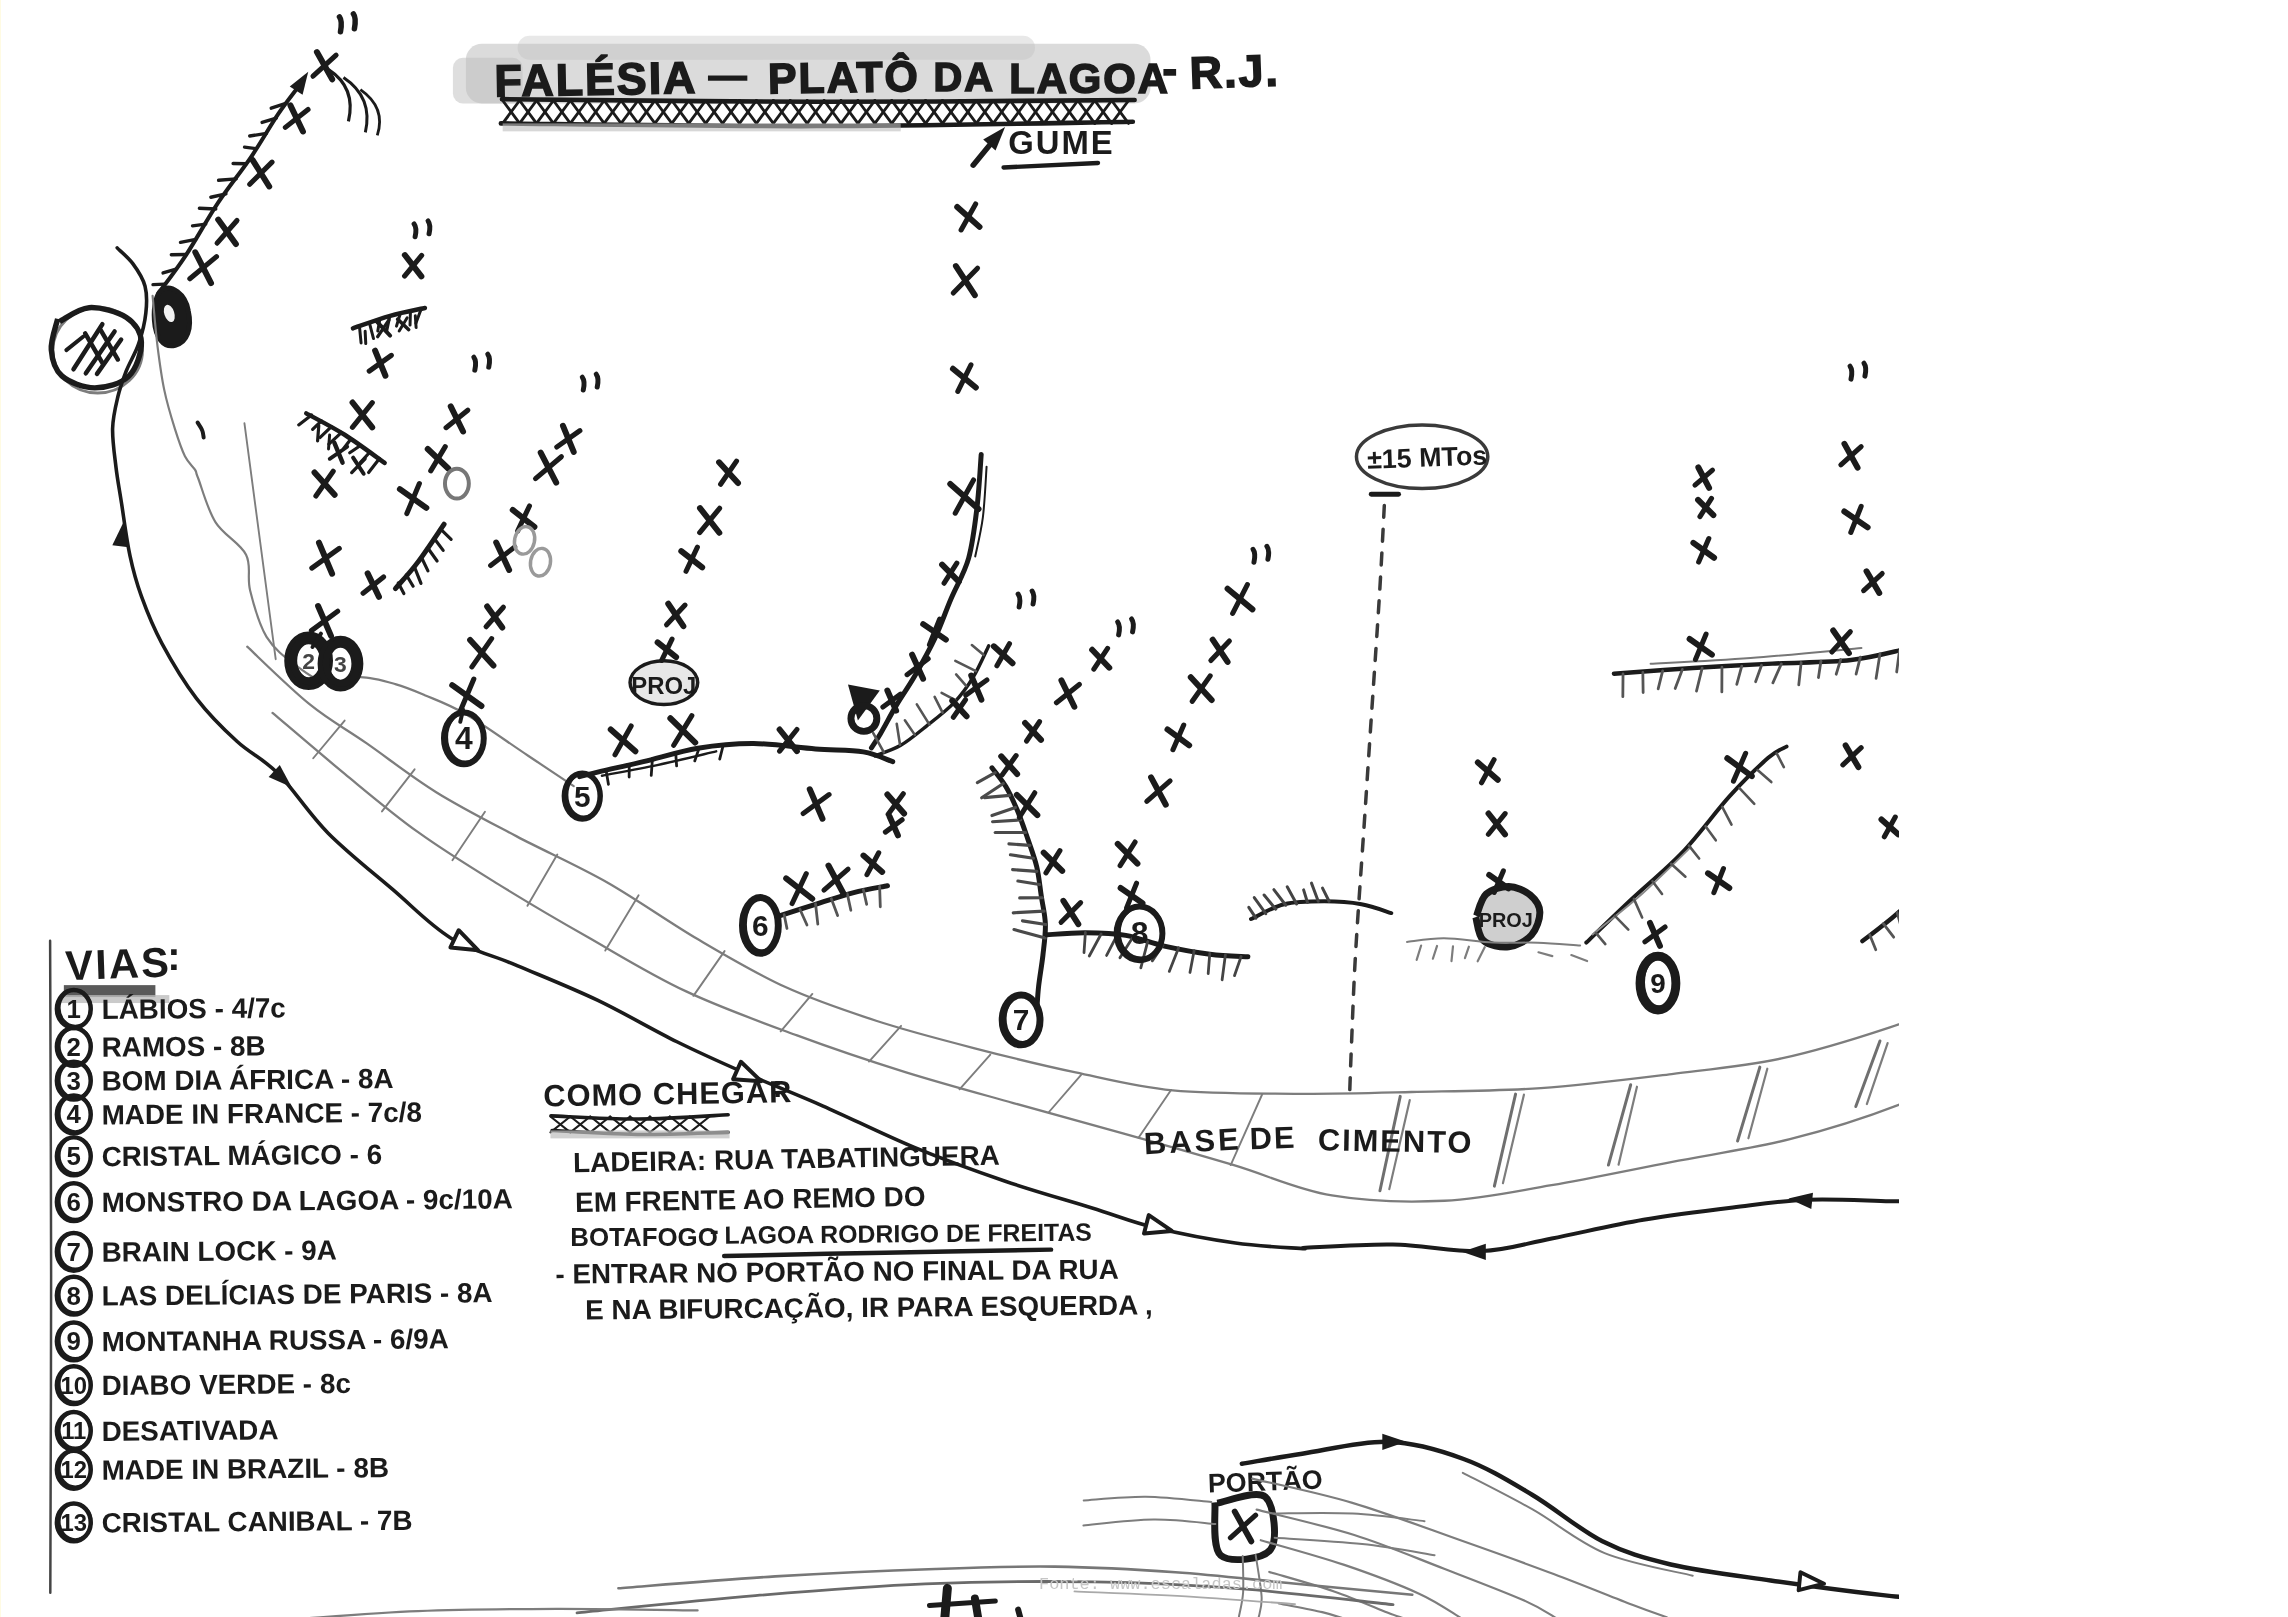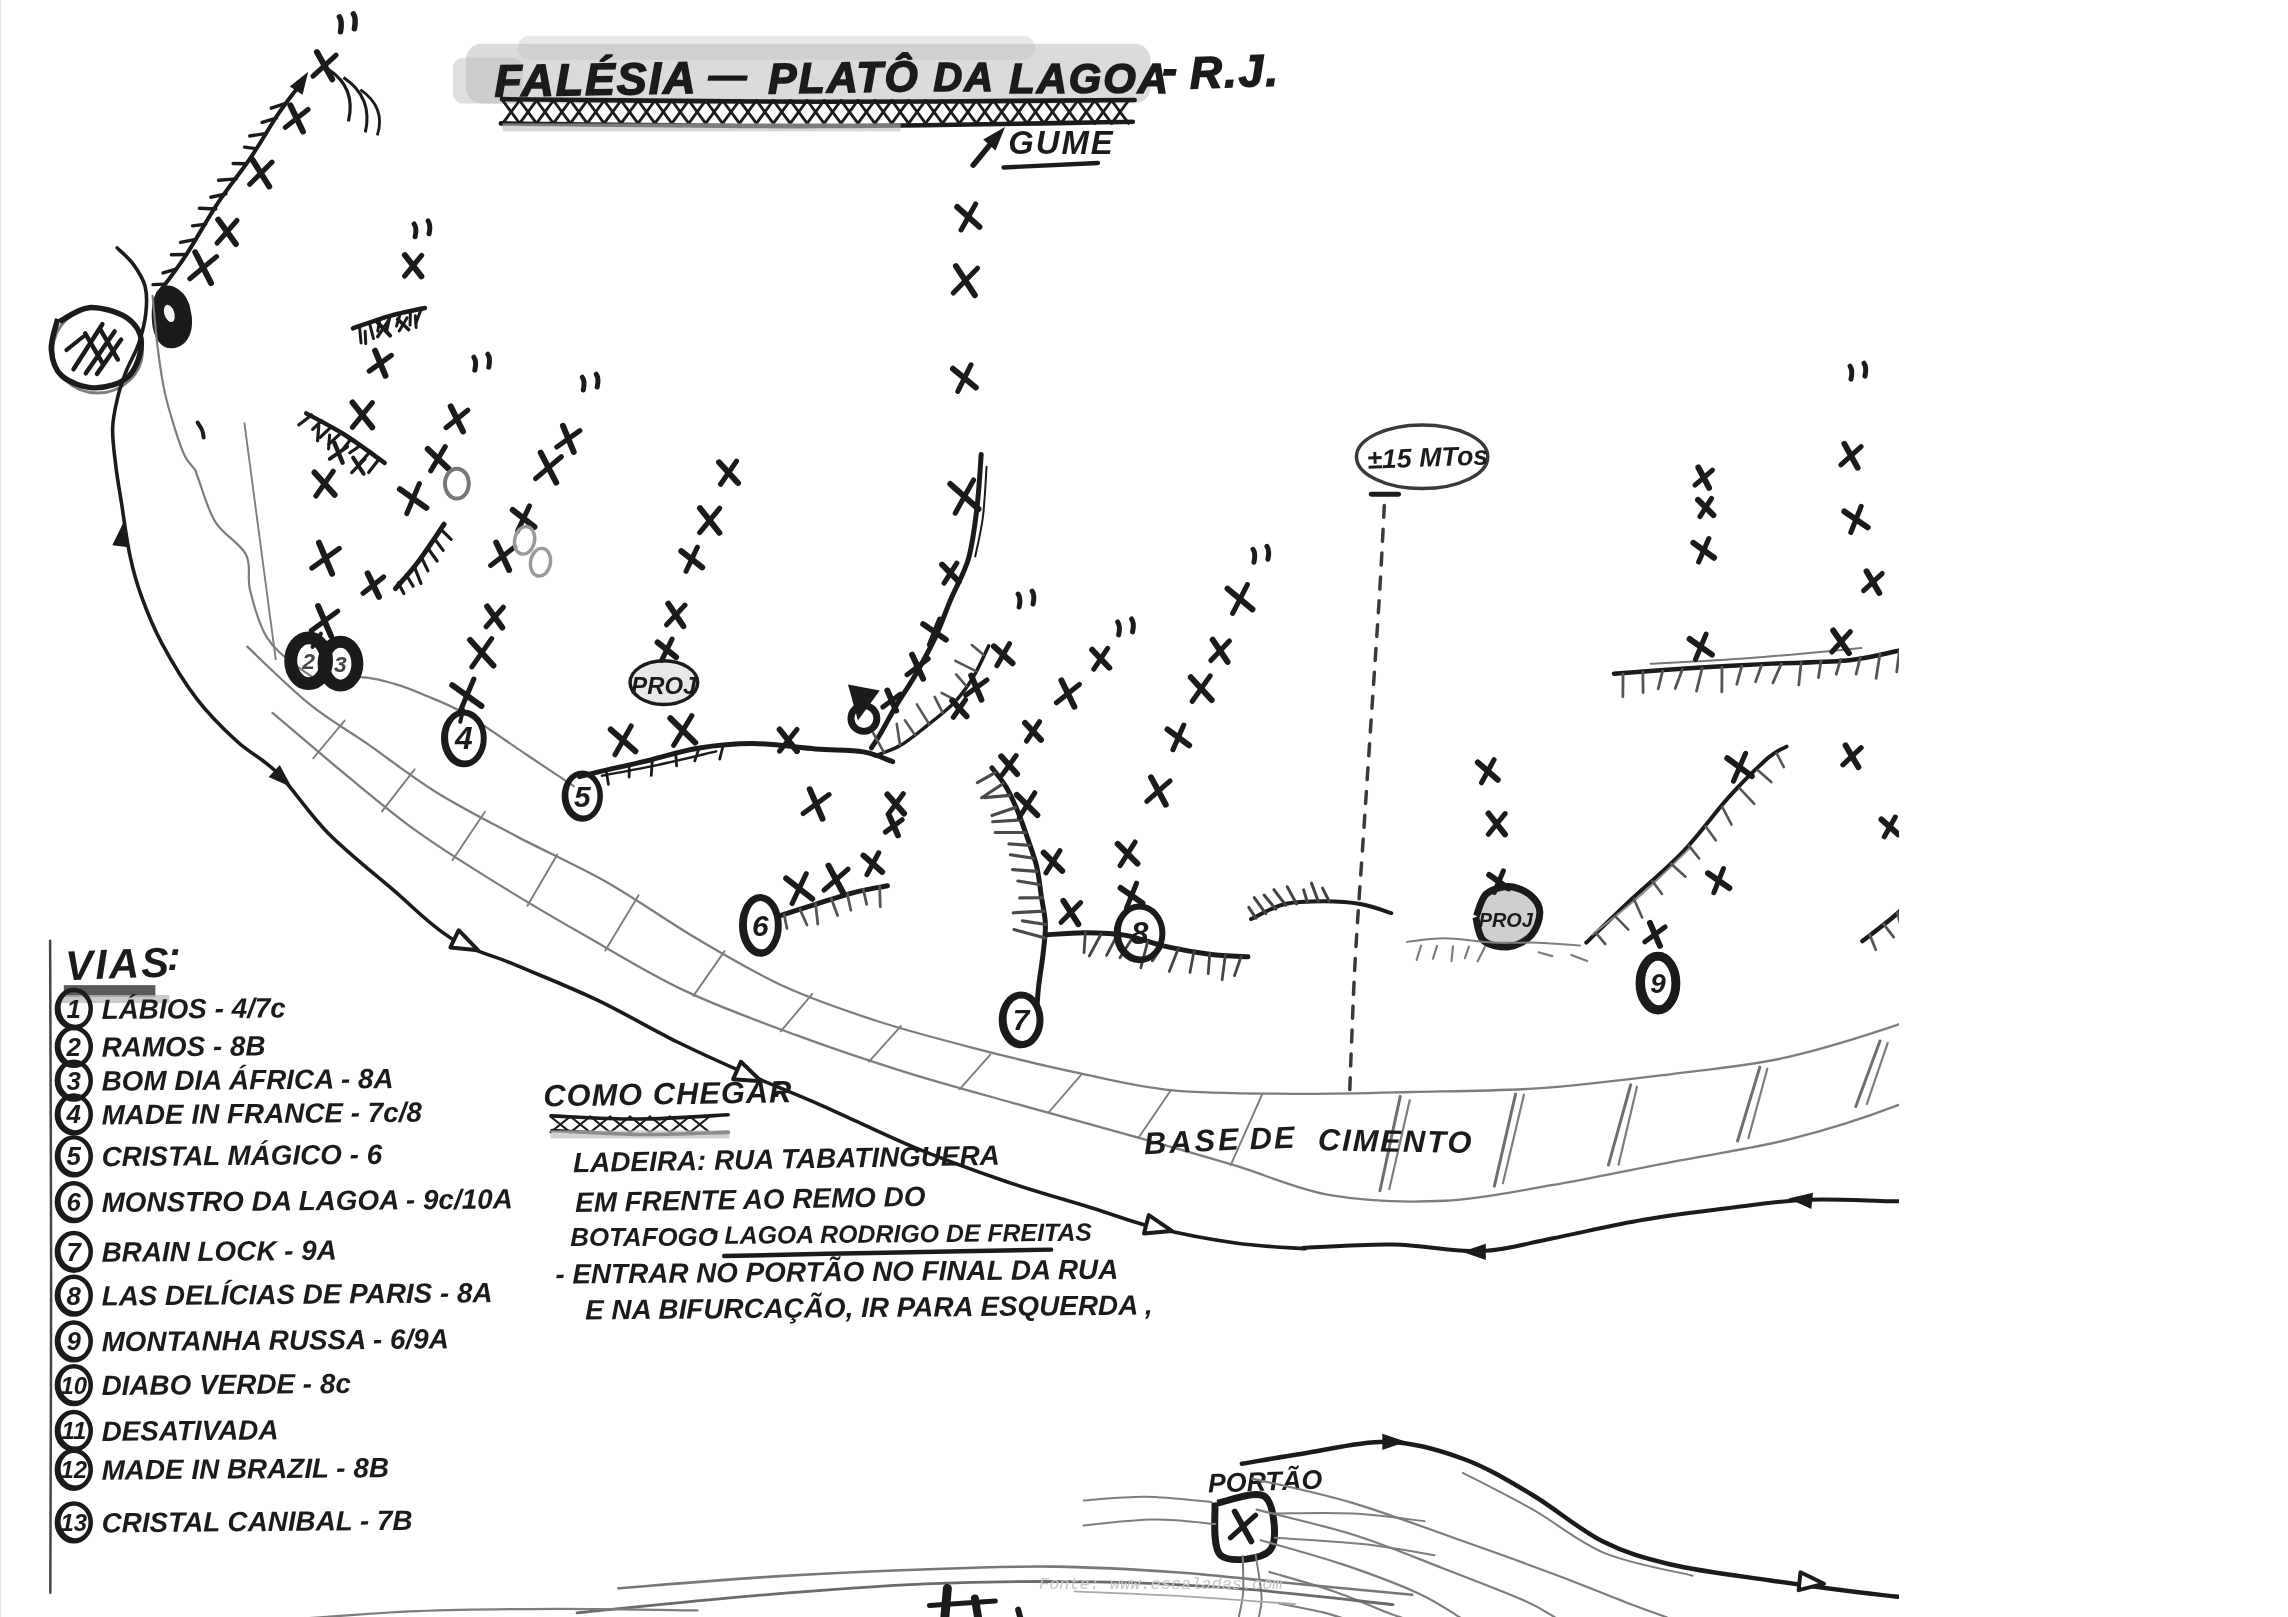--- a/index.html
+++ b/index.html
@@ -1,16 +1,16 @@
 <!DOCTYPE html>
 <html><head>
 <meta charset="utf-8">
 <style>
   html,body { margin:0; padding:0; background:#ffffff; }
-  #page { width:1899px; height:1618px; position:relative; background:#15803d; overflow:hidden;font-style:italic; }
+  #page { width:1899px; height:1618px; position:relative; background:#fde047; overflow:hidden; }
 </style>
 </head>
 <body>
 <div id="page">
 <svg width="2289" height="1618" viewBox="0 0 2300 1626">
 <rect x="0" y="0" width="2300" height="1626" fill="#ffffff"></rect>
 
 <g>
         <rect x="468" y="44" width="688" height="60" rx="16" fill="#bdbdbd" opacity="0.55"></rect>
         <rect x="520" y="36" width="520" height="24" rx="12" fill="#bdbdbd" opacity="0.35"></rect>

